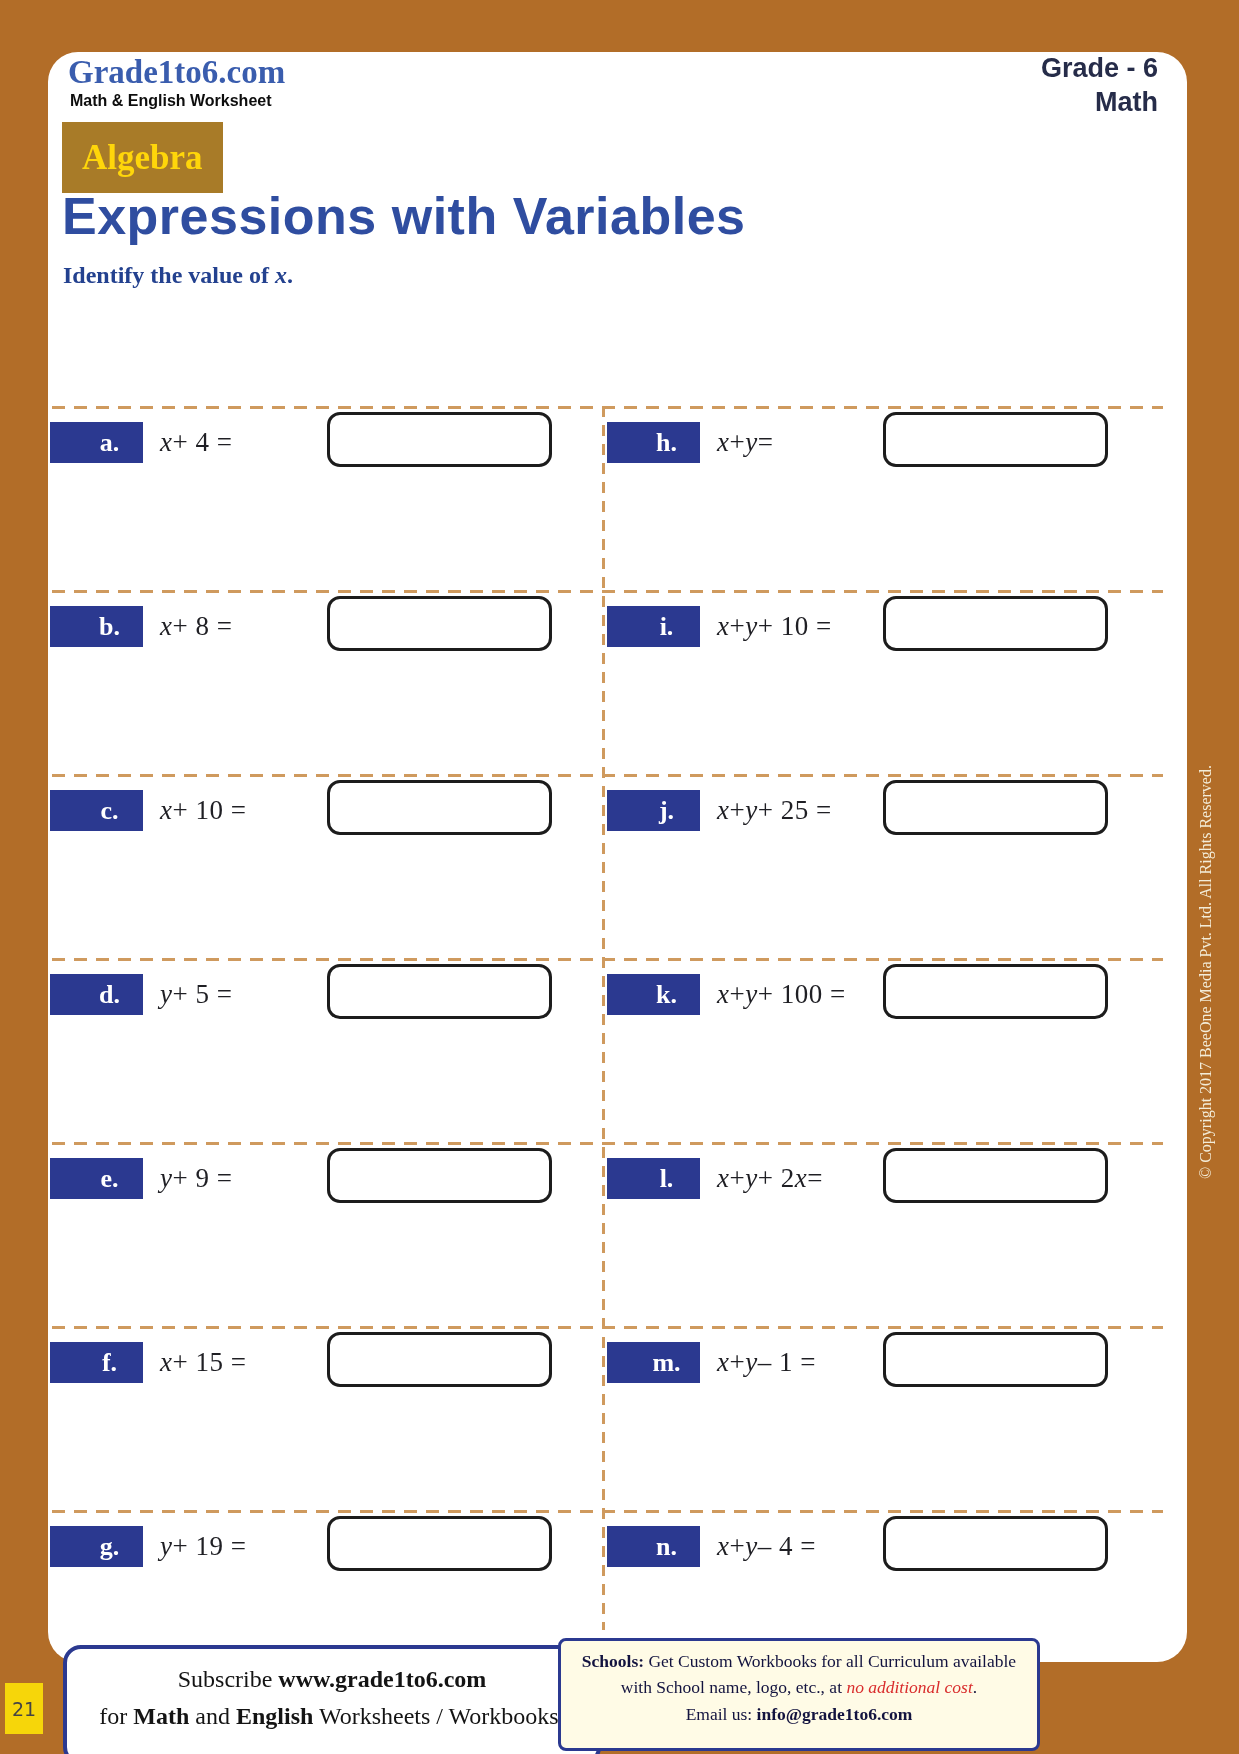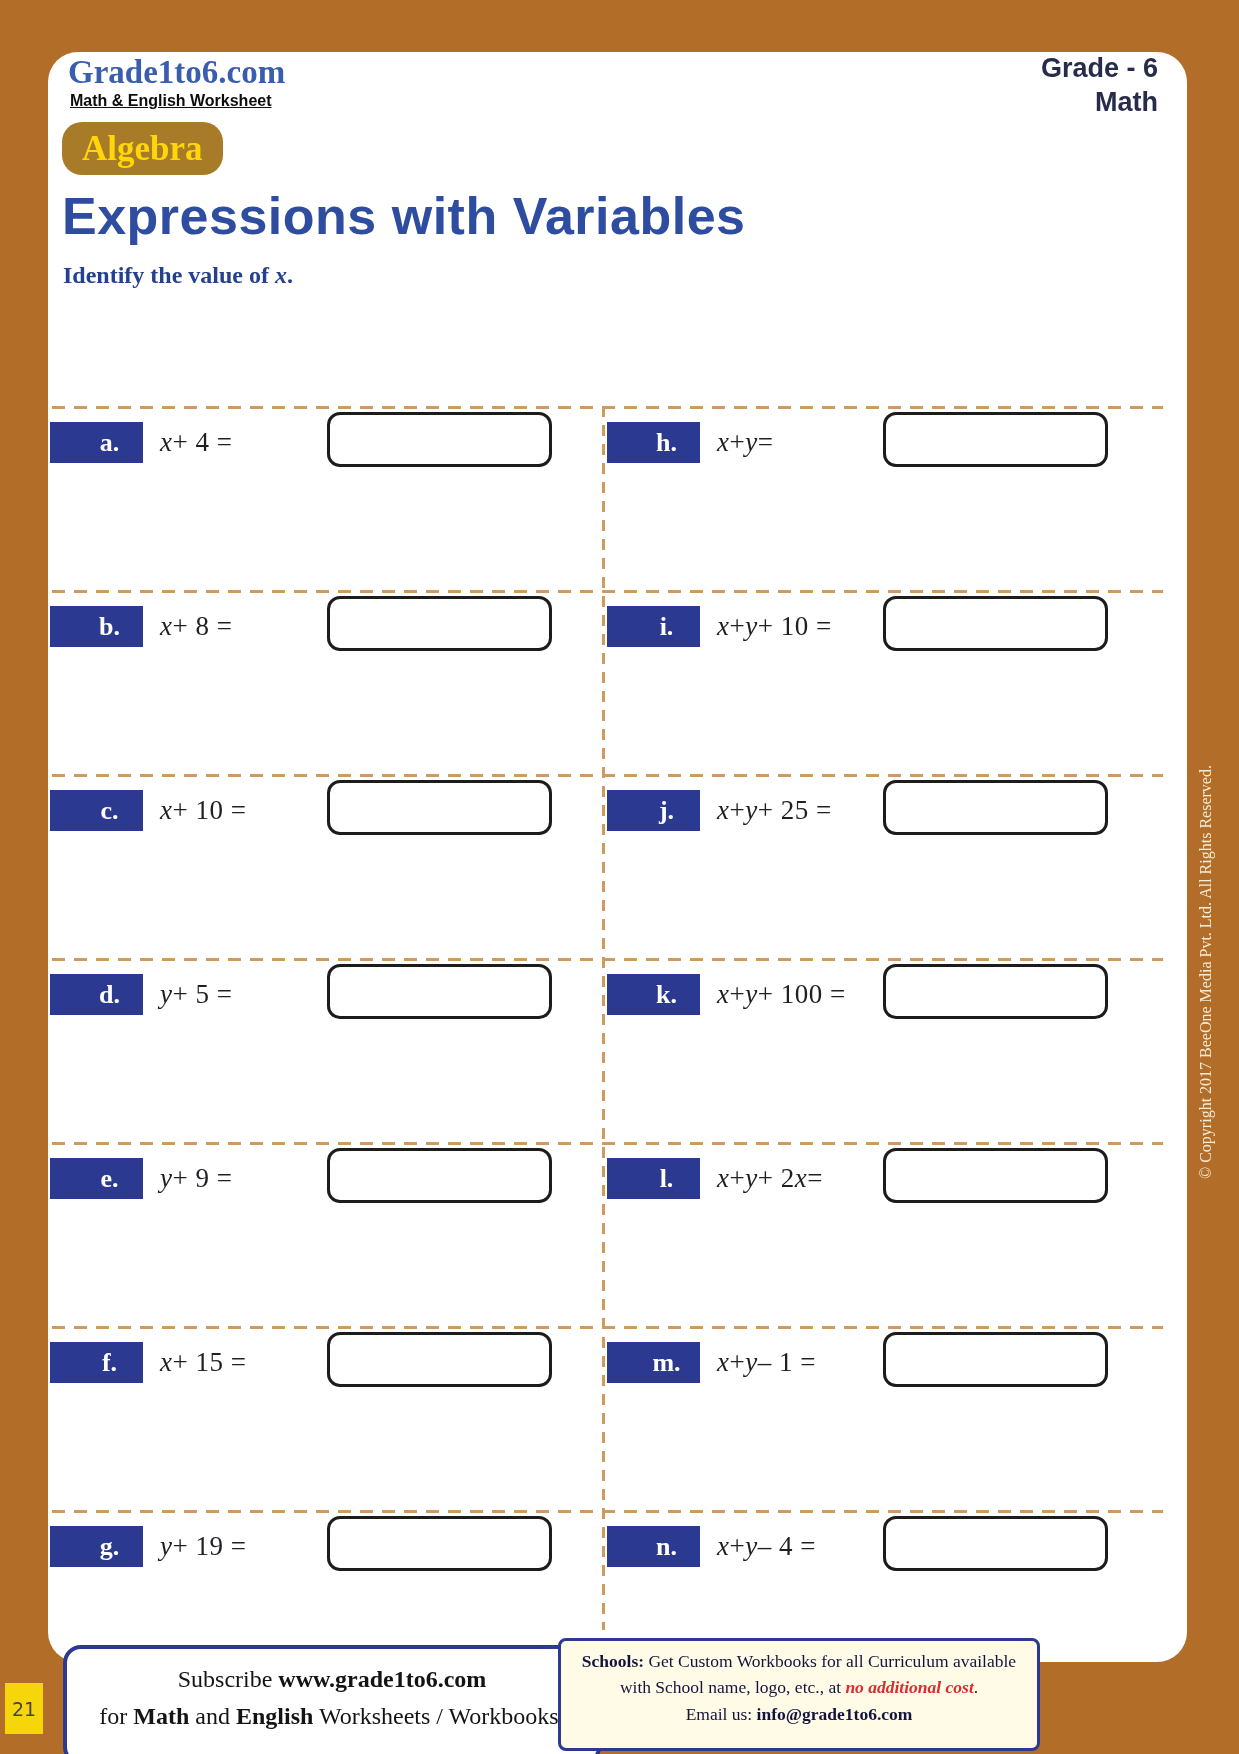--- a/index.html
+++ b/index.html
@@ -1,25 +1,25 @@
 <!DOCTYPE html>
 <html><head>
 <meta charset="utf-8">
 <style>
   html,body{margin:0;padding:0;}
   #canvas{position:relative;width:1239px;height:1754px;background:#b26d28;overflow:hidden;
           font-family:"Liberation Serif",serif;}
   .abs{position:absolute;}
   .page{left:48px;top:52px;width:1139px;height:1610px;background:#ffffff;border-radius:30px;}
   .logo{left:68px;top:54px;font:bold 33px "Liberation Serif",serif;color:#3a5dae;text-align:right;}
-  .tagline{left:70px;top:92px;font:bold 16px "Liberation Sans",sans-serif;color:#0d0d0d;text-decoration:underline;}
+  .tagline{left:70px;top:92px;font:bold 16px "Liberation Sans",sans-serif;color:#0d0d0d;}
   .grade-block{right:81px;top:52px;text-align:right;font:bold 27px "Liberation Sans",sans-serif;
                color:#262c49;line-height:1.25;}
-  .badge{left:62px;top:122px;height:53px;display:inline-flex;align-items:center;padding:0 20px;
-         background:#a87b28;color:#ffd60a;font:bold 35px "Liberation Serif",serif;border-radius:20px;}
+  .badge{left:62px;top:122px;height:53px;display:inline-flex;align-items:center;padding:9px 20px;
+         background:#a87b28;color:#ffd60a;font:bold 35px "Liberation Serif",serif;}
   .title{left:62px;top:186px;font:bold 52px "Liberation Sans",sans-serif;color:#2f4da0;letter-spacing:.5px;}
   .instruction{left:63px;top:262px;font:bold 24px "Liberation Serif",serif;color:#23418f;}
   .given{left:0;top:320px;width:1156px;text-align:center;font:bold 30px "Liberation Serif",serif;color:#ffffff;}
   .hline{height:3px;left:52px;width:1111px;
          background:repeating-linear-gradient(90deg,#cf9a5e 0 13px,rgba(0,0,0,0) 13px 22px);}
   .vline{width:3px;left:602px;top:406px;height:1224px;
          background:repeating-linear-gradient(180deg,#cf9a5e 0 11px,rgba(0,0,0,0) 11px 19px);}
   .label-box{width:93px;height:41px;background:#2b3990;box-sizing:border-box;padding-left:26px;
              display:flex;align-items:center;justify-content:center;
              color:#ffffff;font:bold 26px "Liberation Serif",serif;}
@@ -32,21 +32,21 @@
   .subscribe-box{left:63px;top:1645px;width:538px;height:120px;box-sizing:border-box;background:#ffffff;
                  border:4px solid #2b3990;border-radius:18px;text-align:center;padding-top:12px;
                  font:24px "Liberation Serif",serif;color:#141414;line-height:1.55;}
   .schools-box{left:558px;top:1638px;width:482px;height:113px;box-sizing:border-box;background:#fffbe6;
                border:3px solid #2b3990;border-radius:8px;text-align:center;padding:7px 10px 0;
                font:17.5px "Liberation Serif",serif;color:#13133f;line-height:1.5;}
   .page-num{left:5px;top:1683px;width:38px;height:51px;background:#f6d60a;display:flex;
             align-items:center;justify-content:center;font:19px "DejaVu Sans",sans-serif;color:#444444;}
   .rt-r{}
   .rt-b{font-weight:bold;}
-  .rt-rbi{color:#d92c2c;font-weight:bold;font-style:italic;margin-top:36px;}
+  .rt-rbi{color:#d92c2c;font-weight:normal;font-style:italic;margin-top:36px;}
 </style>
 </head>
 <body>
 
 <div id="canvas">
   <div class="abs page"></div>
 
   <div class="abs logo">Grade1to6.com</div>
   <div class="abs tagline">Math &amp; English Worksheet</div>
   <div class="abs grade-block">

